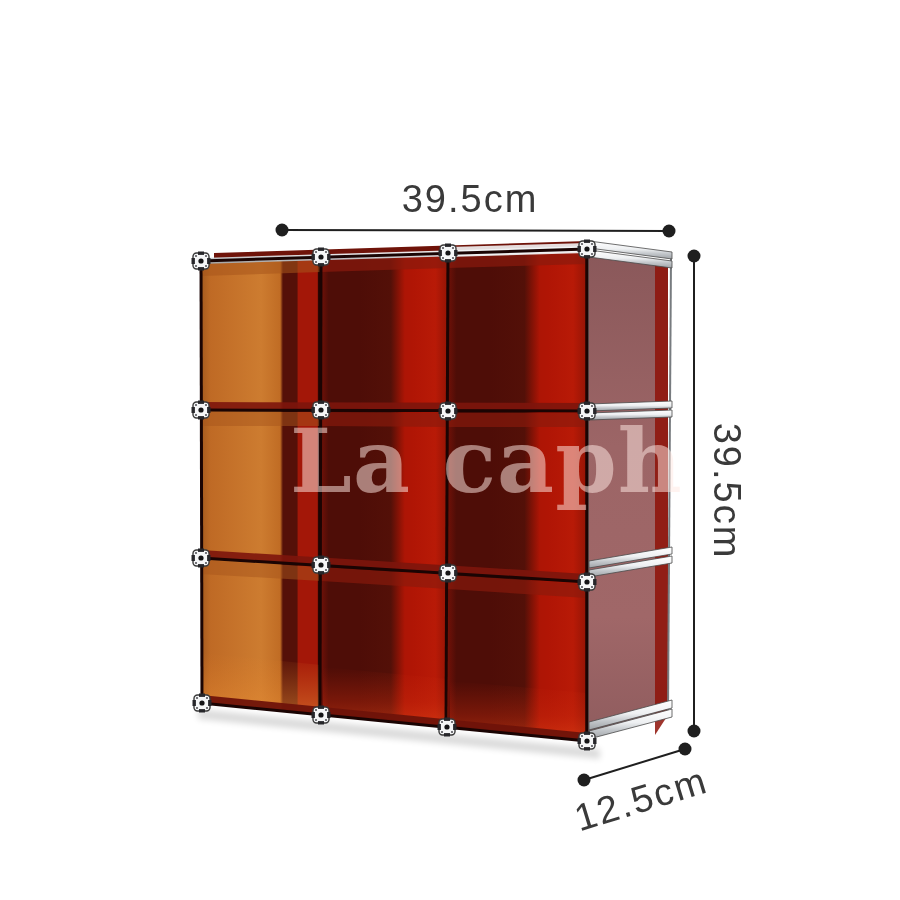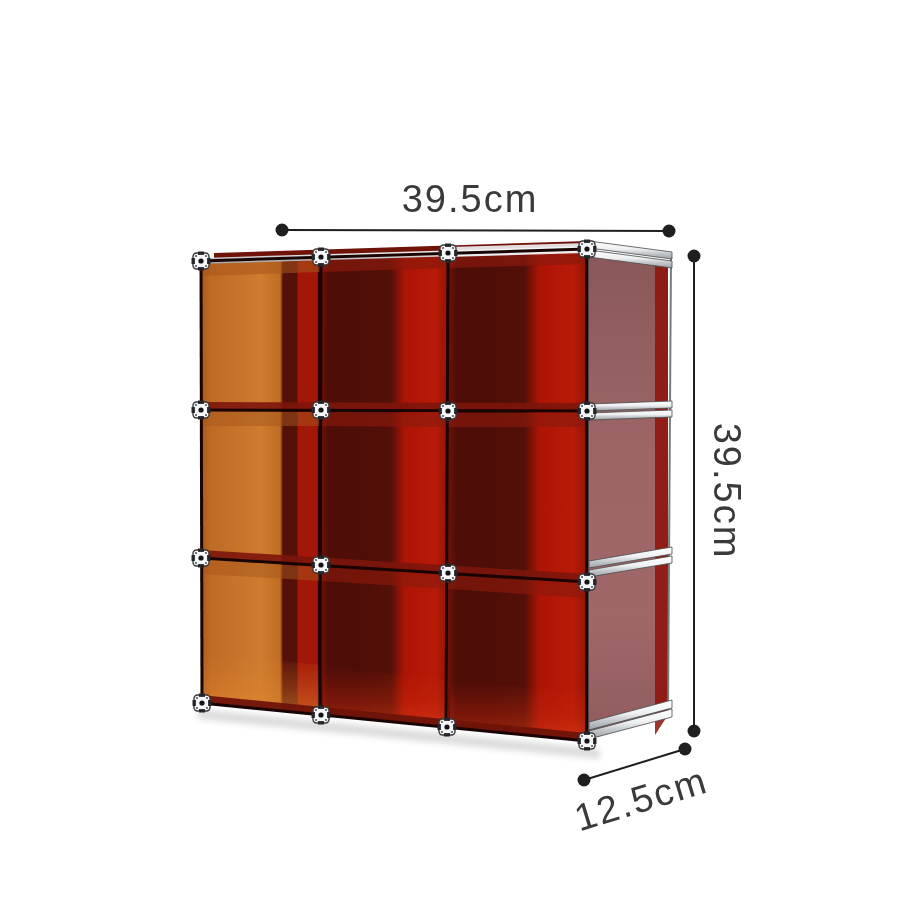--- a/index.html
+++ b/index.html
@@ -192,14 +192,15 @@
       <path d="M584,767 L685,736" stroke-width="2" fill="none" stroke="#1f1f1f"></path>
       <circle cx="584" cy="767" r="6.5" fill="#1f1f1f"></circle>
       <circle cx="685" cy="736" r="6.5" fill="#1f1f1f"></circle>
     </g>
   </svg>
 
   <div class="dim-label top">39.5cm</div>
   <div class="dim-label right">39.5cm</div>
   <div class="dim-label depth">12.5cm</div>
 
+  <div class="watermark">La caph</div>
 
 </div>
 
 </body></html>

